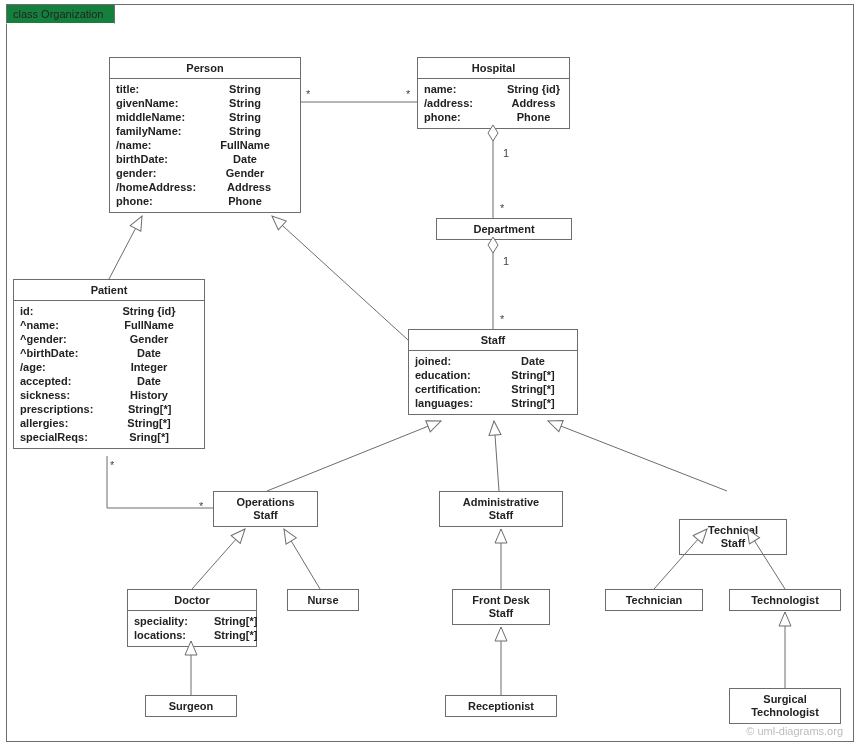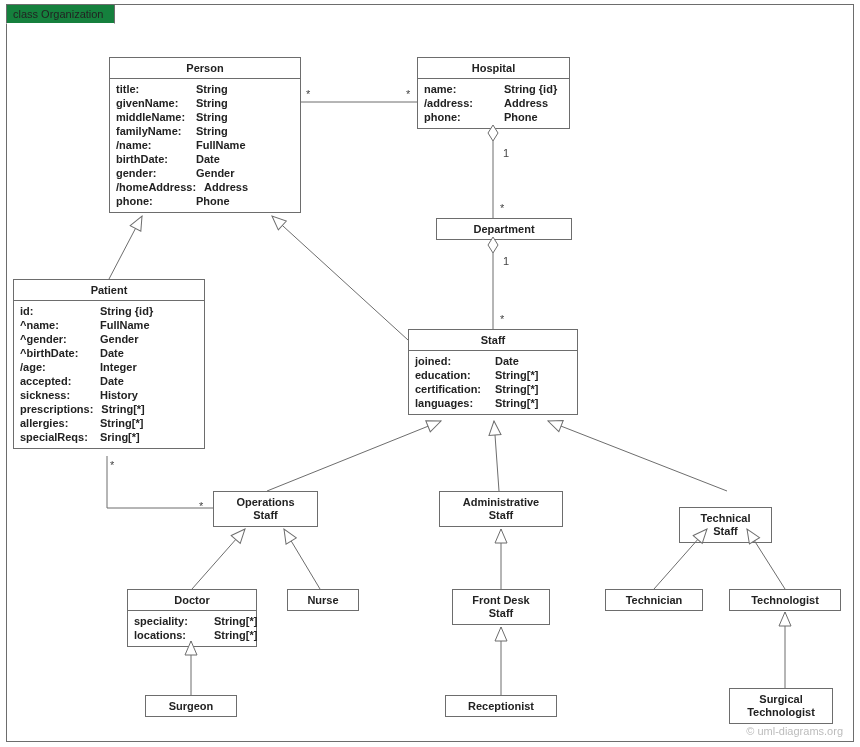--- a/index.html
+++ b/index.html
@@ -52,21 +52,21 @@
   .class-name.plain { font-style: normal; }
   .class-attrs {
     padding: 3px 6px 4px 6px;
     font-weight: bold;
   }
   .attr-row {
     display: flex;
     line-height: 14px;
   }
   .attr-row .n { flex: 0 0 auto; min-width: 72px; }
-  .attr-row .t { flex: 1 1 auto; text-align: left; padding-left: 8px;}
+  .attr-row .t { flex: 1 1 auto; text-align: center; padding-left: 8px;}
   .stacked .class-name { line-height: 13px; }
   svg.graph {
     position: absolute;
     left: 0; top: 0;
     width: 100%; height: 100%;
     pointer-events: none;
   }
   .mult, .watermark {
     position: absolute;
     font-size: 11px;
@@ -220,21 +220,21 @@
       </div>
     </div>
 
     <div class="class-box stacked" style="left:432px; top:486px; width:124px;">
       <div class="class-name" style="border-bottom:none">
         <span>Administrative</span><br>
         <span>Staff</span>
       </div>
     </div>
 
-    <div class="class-box stacked" style="left:672px; top:502px; width:93px;">
+    <div class="class-box stacked" style="left:672px; top:514px; width:108px;">
       <div class="class-name" style="border-bottom:none">
         <span>Technical</span><br>
         <span>Staff</span>
       </div>
     </div>
 
     <div class="class-box" style="left:120px; top:584px; width:130px;">
       <div class="class-name plain">Doctor</div>
       <div class="class-attrs" id="attrs-doctor">
           <div class="attr-row">
@@ -268,21 +268,21 @@
     </div>
 
     <div class="class-box" style="left:138px; top:690px; width:92px;">
       <div class="class-name plain" style="border-bottom:none">Surgeon</div>
     </div>
 
     <div class="class-box" style="left:438px; top:690px; width:112px;">
       <div class="class-name plain" style="border-bottom:none">Receptionist</div>
     </div>
 
-    <div class="class-box stacked" style="left:722px; top:683px; width:104px;">
+    <div class="class-box stacked" style="left:722px; top:683px; width:112px;">
       <div class="class-name plain" style="border-bottom:none">
         <span>Surgical</span><br>
         <span>Technologist</span>
       </div>
     </div>
 
     <div class="mult" style="left:299px; top:83px;">*</div>
     <div class="mult" style="left:399px; top:83px;">*</div>
     <div class="mult" style="left:496px; top:142px;">1</div>
     <div class="mult" style="left:493px; top:197px;">*</div>

